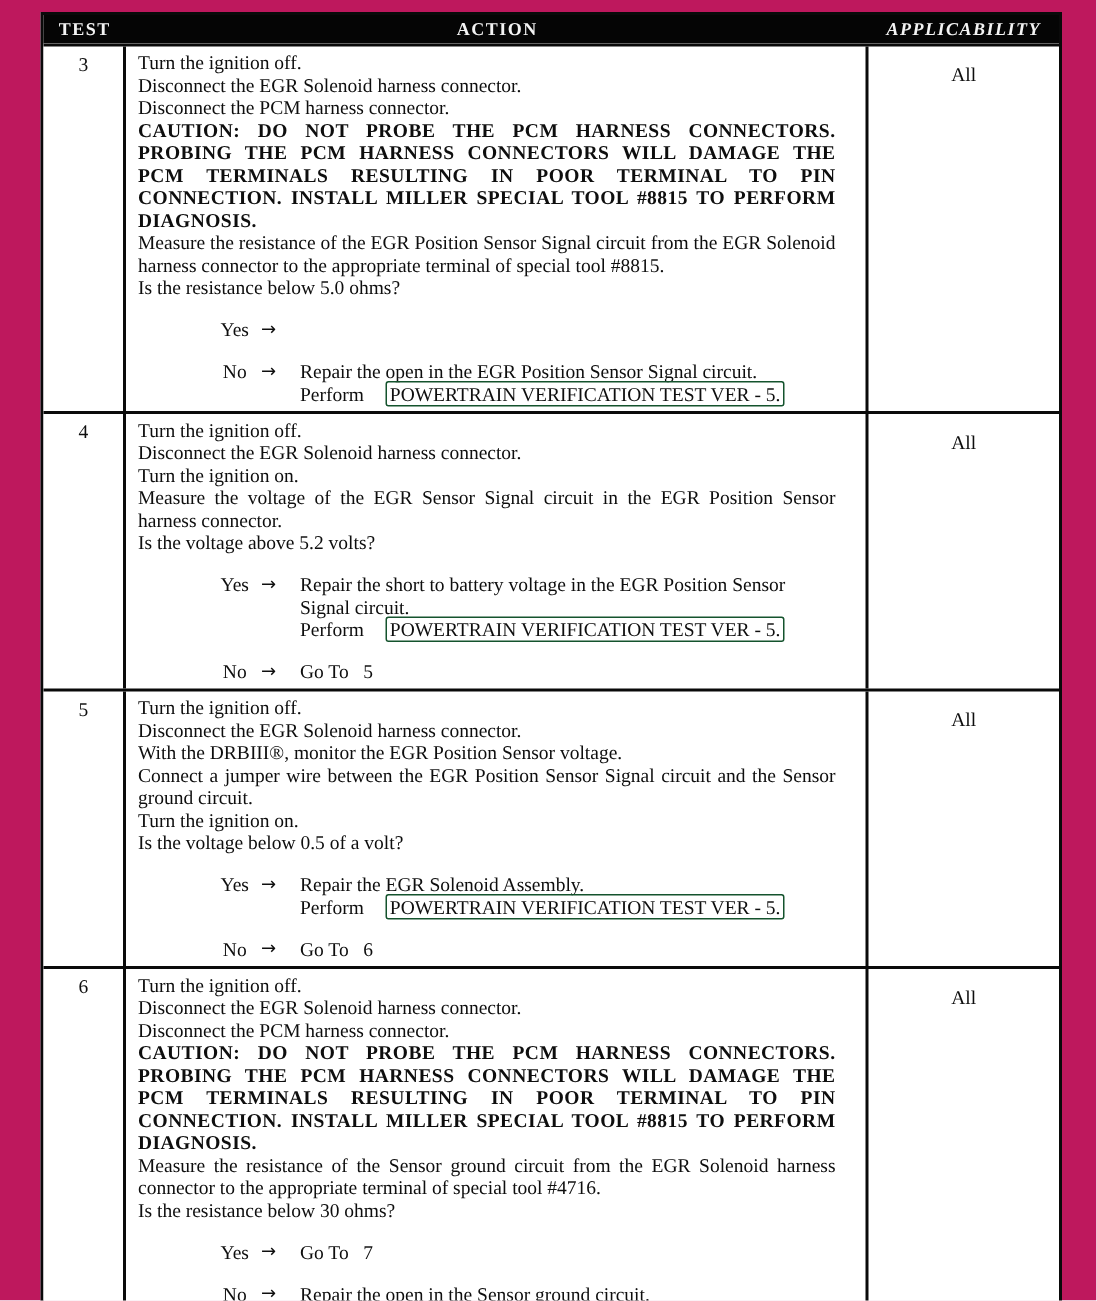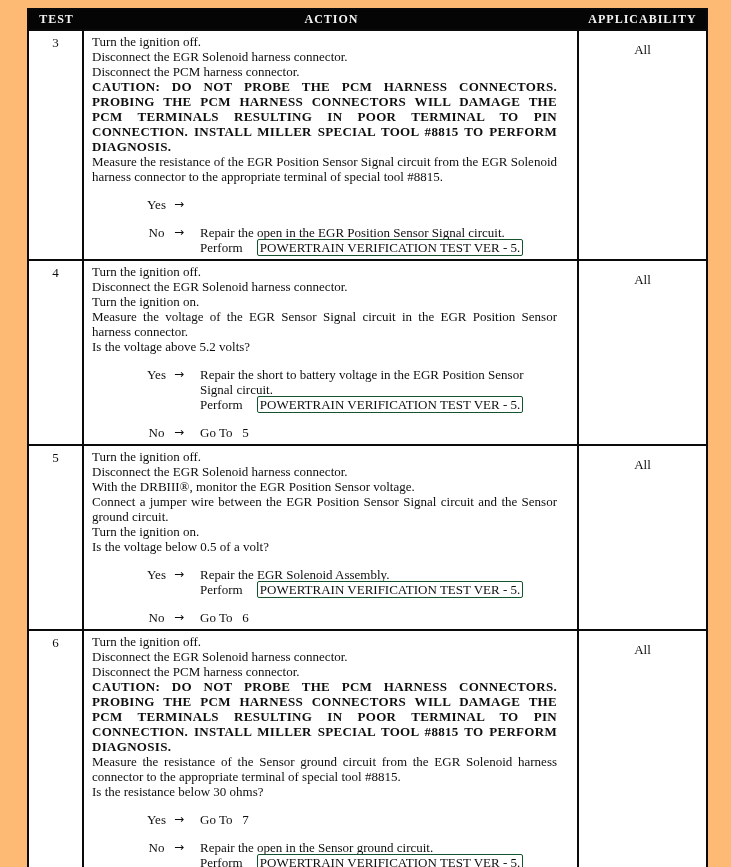--- a/index.html
+++ b/index.html
@@ -4,21 +4,21 @@
 <style>
   html, body {
     margin: 0;
     padding: 0;
     background: #ffffff;
   }
   .page {
     position: relative;
     width: 731px;
     height: 867px;
-    background: #fdba74;
+    background: #be185d;
     font-family: "Liberation Serif", "DejaVu Serif", serif;
     color: #0e0e0e;
   }
   .diag-table {
     position: absolute;
     left: 27px;
     top: 8px;
     width: 681px;
     box-sizing: border-box;
     border: 2px solid #0a0a0a;
@@ -31,21 +31,21 @@
     line-height: 19px;
     background: #050505;
     color: #f3f3f3;
     font-size: 12px;
     font-weight: bold;
     letter-spacing: 1px;
   }
   .th { text-align: center; white-space: nowrap; }
   .th-test { width: 55px; }
   .th-action { flex: 1; }
-  .th-app { width: 127px; }
+  .th-app { width: 127px; font-style: italic; }
 
   .trow {
     display: flex;
     box-sizing: border-box;
     border-top: 2px solid #0a0a0a;
     background: #ffffff;
   }
   .row-0 { min-height: 225px; }
   .row-1 { min-height: 183px; }
   .row-2 { min-height: 185px; }
@@ -111,20 +111,21 @@
     </div>
     <div class="tbody">
         <div class="trow row-0">
           <div class="cell cell-test">3</div>
           <div class="cell cell-action">
             <div class="action-line">Turn the ignition off.</div>
             <div class="action-line">Disconnect the EGR Solenoid harness connector.</div>
             <div class="action-line">Disconnect the PCM harness connector.</div>
             <div class="action-line bold">CAUTION: DO NOT PROBE THE PCM HARNESS CONNECTORS. PROBING THE PCM HARNESS CONNECTORS WILL DAMAGE THE PCM TERMINALS RESULTING IN POOR TERMINAL TO PIN CONNECTION. INSTALL MILLER SPECIAL TOOL #8815 TO PERFORM DIAGNOSIS.</div>
             <div class="action-line">Measure the resistance of the EGR Position Sensor Signal circuit from the EGR Solenoid harness connector to the appropriate terminal of special tool #8815.</div>
+            <div class="action-line">Is the resistance below 5.0 ohms?</div>
             <div class="branch">
               <span class="branch-label">Yes</span>
               <span class="branch-arrow">→</span>
             </div>
             <div class="branch">
               <span class="branch-label">No</span>
               <span class="branch-arrow">→</span>
               <div class="branch-lines">
                 <div class="branch-line"><span class="result-text">Repair the open in the EGR Position Sensor Signal circuit.</span></div>
                 <div class="branch-line"><span class="result-text">Perform </span><span class="ver-link">POWERTRAIN VERIFICATION TEST VER - 5.</span></div>
@@ -186,21 +187,21 @@
           </div>
           <div class="cell cell-app">All</div>
         </div>
         <div class="trow row-3">
           <div class="cell cell-test">6</div>
           <div class="cell cell-action">
             <div class="action-line">Turn the ignition off.</div>
             <div class="action-line">Disconnect the EGR Solenoid harness connector.</div>
             <div class="action-line">Disconnect the PCM harness connector.</div>
             <div class="action-line bold">CAUTION: DO NOT PROBE THE PCM HARNESS CONNECTORS. PROBING THE PCM HARNESS CONNECTORS WILL DAMAGE THE PCM TERMINALS RESULTING IN POOR TERMINAL TO PIN CONNECTION. INSTALL MILLER SPECIAL TOOL #8815 TO PERFORM DIAGNOSIS.</div>
-            <div class="action-line">Measure the resistance of the Sensor ground circuit from the EGR Solenoid harness connector to the appropriate terminal of special tool #8815.</div>
+            <div class="action-line">Measure the resistance of the Sensor ground circuit from the EGR Solenoid harness connector to the appropriate terminal of special tool #4716.</div>
             <div class="action-line">Is the resistance below 30 ohms?</div>
             <div class="branch">
               <span class="branch-label">Yes</span>
               <span class="branch-arrow">→</span>
               <div class="branch-lines">
                 <div class="branch-line"><span class="result-text">Go To   7</span></div>
               </div>
             </div>
             <div class="branch">
               <span class="branch-label">No</span>

